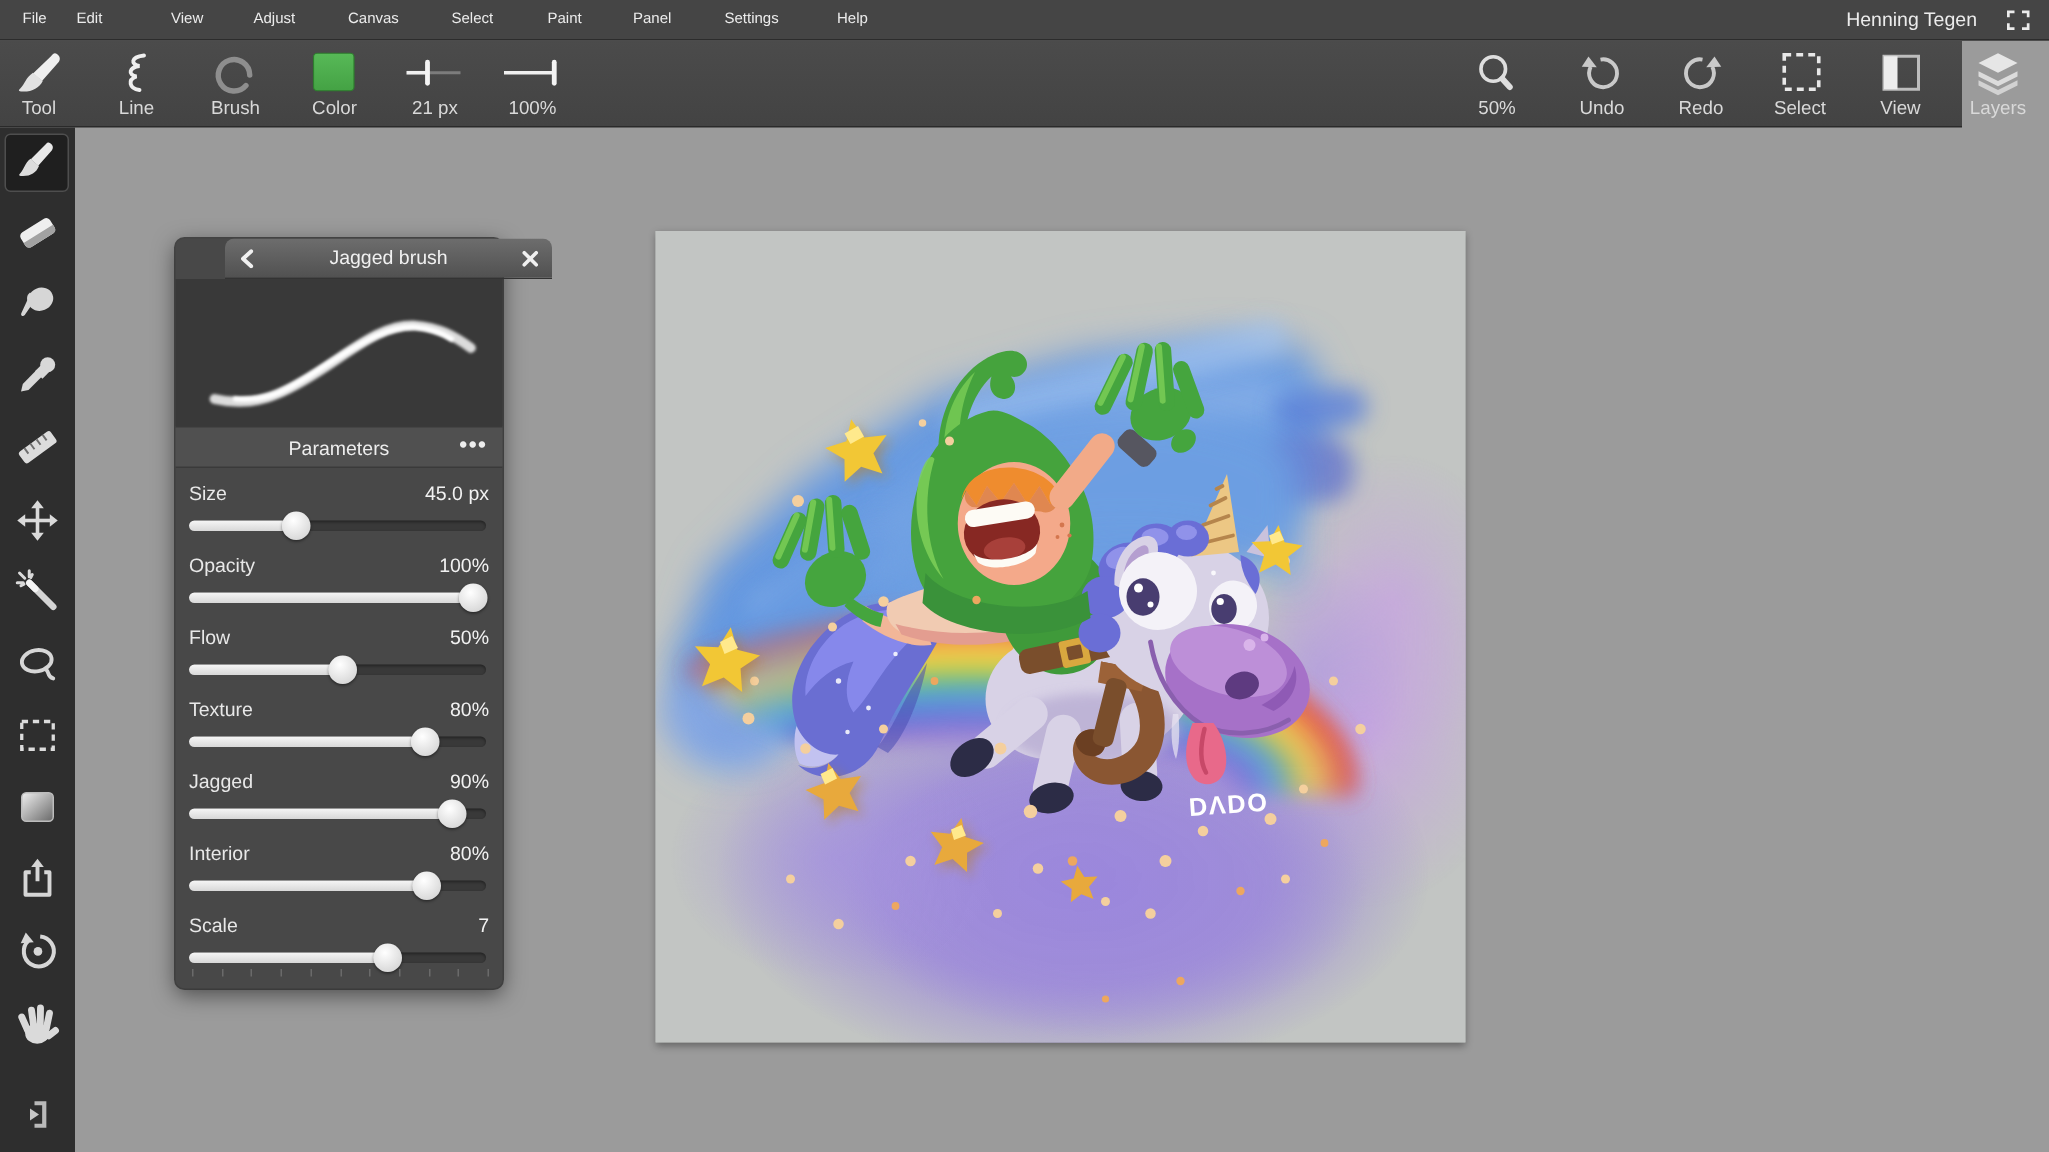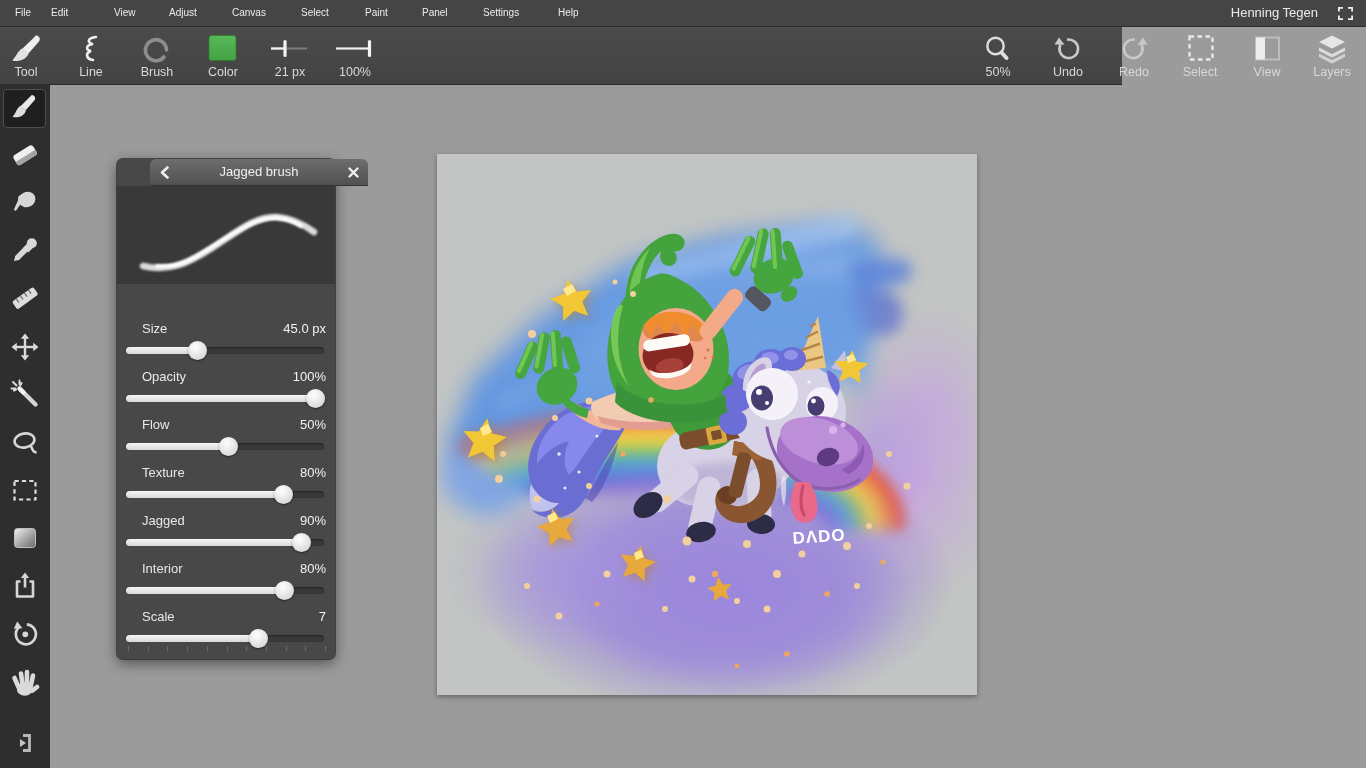--- a/index.html
+++ b/index.html
@@ -1,37 +1,37 @@
 <!DOCTYPE html>
 <html><head>
 <meta charset="utf-8">
 <style>
 html,body{margin:0;padding:0;width:1366px;height:768px;overflow:hidden;background:#9b9b9b;font-family:"Liberation Sans",sans-serif;-webkit-font-smoothing:antialiased;}
 #menubar{position:absolute;left:0;top:0;width:1366px;height:27px;background:#454545;border-bottom:1px solid #2c2c2c;box-sizing:border-box;}
 #menubar .mi{position:absolute;top:0;height:26px;line-height:26px;color:#ececec;font-size:10px;}
 #menubar .user{position:absolute;top:0;height:26px;line-height:26px;color:#ececec;font-size:13px;right:48px;text-align:right;}
 #fs{position:absolute;right:13px;top:7px;}
-#toolbar{position:absolute;left:0;top:27px;width:1122px;height:58px;background:linear-gradient(#4b4b4b,#434343);border-bottom:1px solid #2a2a2a;box-sizing:border-box;}
+#toolbar{position:absolute;left:0;top:27px;width:1308px;height:58px;background:linear-gradient(#4b4b4b,#434343);border-bottom:1px solid #2a2a2a;box-sizing:border-box;}
 .titem{position:absolute;top:0;width:64px;height:57px;text-align:center;}
 .titem .ic{position:absolute;left:0;top:7px;width:64px;height:30px;}
 .titem .lb{position:absolute;left:-8px;top:38px;width:80px;font-size:12.5px;color:#d9d9d9;}
 #sidebar{position:absolute;left:0;top:85px;width:50px;height:683px;background:#2e2e2e;}
 .sic{position:absolute;left:0;width:50px;height:48px;}
 .sic svg{position:absolute;left:10px;top:9px;}
 #selcell{position:absolute;left:3px;top:4px;width:43px;height:39px;background:#1f1f1f;border:1px solid #4e4e4e;border-radius:4px;box-sizing:border-box;}
 #canvas{position:absolute;left:437px;top:154px;width:540px;height:541px;background:#c2c5c3;box-shadow:0 2px 5px rgba(0,0,0,0.35);}
 #panel{position:absolute;left:117px;top:159px;width:218px;height:500px;background:#484848;border-radius:6px;box-shadow:0 0 0 1px rgba(45,45,45,0.75),0 4px 14px rgba(0,0,0,0.5);}
 #phead{position:absolute;left:0;top:0;width:218px;height:27px;background:linear-gradient(#6d6d6d,#515151);border-radius:6px 6px 0 0;border-bottom:1px solid #333;box-sizing:border-box;margin-left:33px;}
 #phead .t{position:absolute;left:0;top:0;width:218px;text-align:center;line-height:26px;font-size:13px;color:#f1f1f1;}
 #pprev{position:absolute;left:0;top:27px;width:218px;height:98px;background:#393939;}
 #pparams{position:absolute;left:0;top:125px;width:218px;height:28px;background:#505050;border-top:1px solid #3a3a3a;border-bottom:1px solid #3a3a3a;box-sizing:border-box;}
 #pparams .t{position:absolute;left:0;top:0;width:218px;text-align:center;line-height:27px;font-size:13px;color:#ededed;}
 #pparams .dots{position:absolute;right:10px;top:0;line-height:24px;font-size:15px;color:#ededed;letter-spacing:1px;font-weight:bold;}
 .prow{position:absolute;left:0;width:218px;height:48px;}
-.prow .lab{position:absolute;left:25px;top:5px;font-size:13px;color:#e8e8e8;}
+.prow .lab{position:absolute;left:9px;top:5px;font-size:13px;color:#e8e8e8;}
 .prow .val{position:absolute;right:9px;top:5px;font-size:13px;color:#f2f2f2;}
 .track{position:absolute;left:9px;top:31px;width:198px;height:7px;border-radius:3.5px;background:#393939;box-shadow:inset 0 1px 2px rgba(0,0,0,0.4);}
 .fill{position:absolute;left:0;top:0;height:7px;border-radius:3.5px;background:linear-gradient(#f6f6f6,#d8d8d8);}
 .thumb{position:absolute;top:-6px;width:19px;height:19px;border-radius:50%;background:radial-gradient(circle at 40% 32%,#ffffff,#d9d9d9 75%,#c2c2c2);box-shadow:0 1px 2px rgba(0,0,0,0.45);}
 #ticks{position:absolute;left:9px;top:487px;width:198px;height:5px;}
 #ticks i{position:absolute;top:0;width:1px;height:5px;background:#6a6a6a;}
 </style>
 </head>
 <body>
 <div id="menubar">
@@ -563,20 +563,24 @@
     <svg width="218" height="98" viewBox="0 0 218 98">
       <defs>
           <filter id="sb">
             <feGaussianBlur stdDeviation="1.1"></feGaussianBlur>
           </filter>
         </defs>
       <path d="M26,80 C52,86 70,78 95,62 C120,46 138,30 160,31 C175,32 186,38 197,46" fill="none" stroke="#eeeeee" stroke-width="6.5" stroke-linecap="round" filter="url(#sb)" opacity="0.9"></path>
       <path d="M40,80 C62,82 75,74 98,59 C122,44 140,31 160,32 C170,33 178,36 184,40" fill="none" stroke="#ffffff" stroke-width="3.5" stroke-linecap="round" filter="url(#sb)"></path>
     </svg>
   </div>
+  <div id="pparams">
+      <span class="t">Parameters</span>
+      <span class="dots">•••</span>
+    </div>
   <div class="prow" style="top:157px">
       <span class="lab">Size</span>
       <span class="val">45.0 px</span>
     <div class="track">
         <div class="fill" style="width:72px"></div>
         <div class="thumb" style="left:62px"></div>
       </div>
     </div>
   <div class="prow" style="top:205px">
       <span class="lab">Opacity</span>

